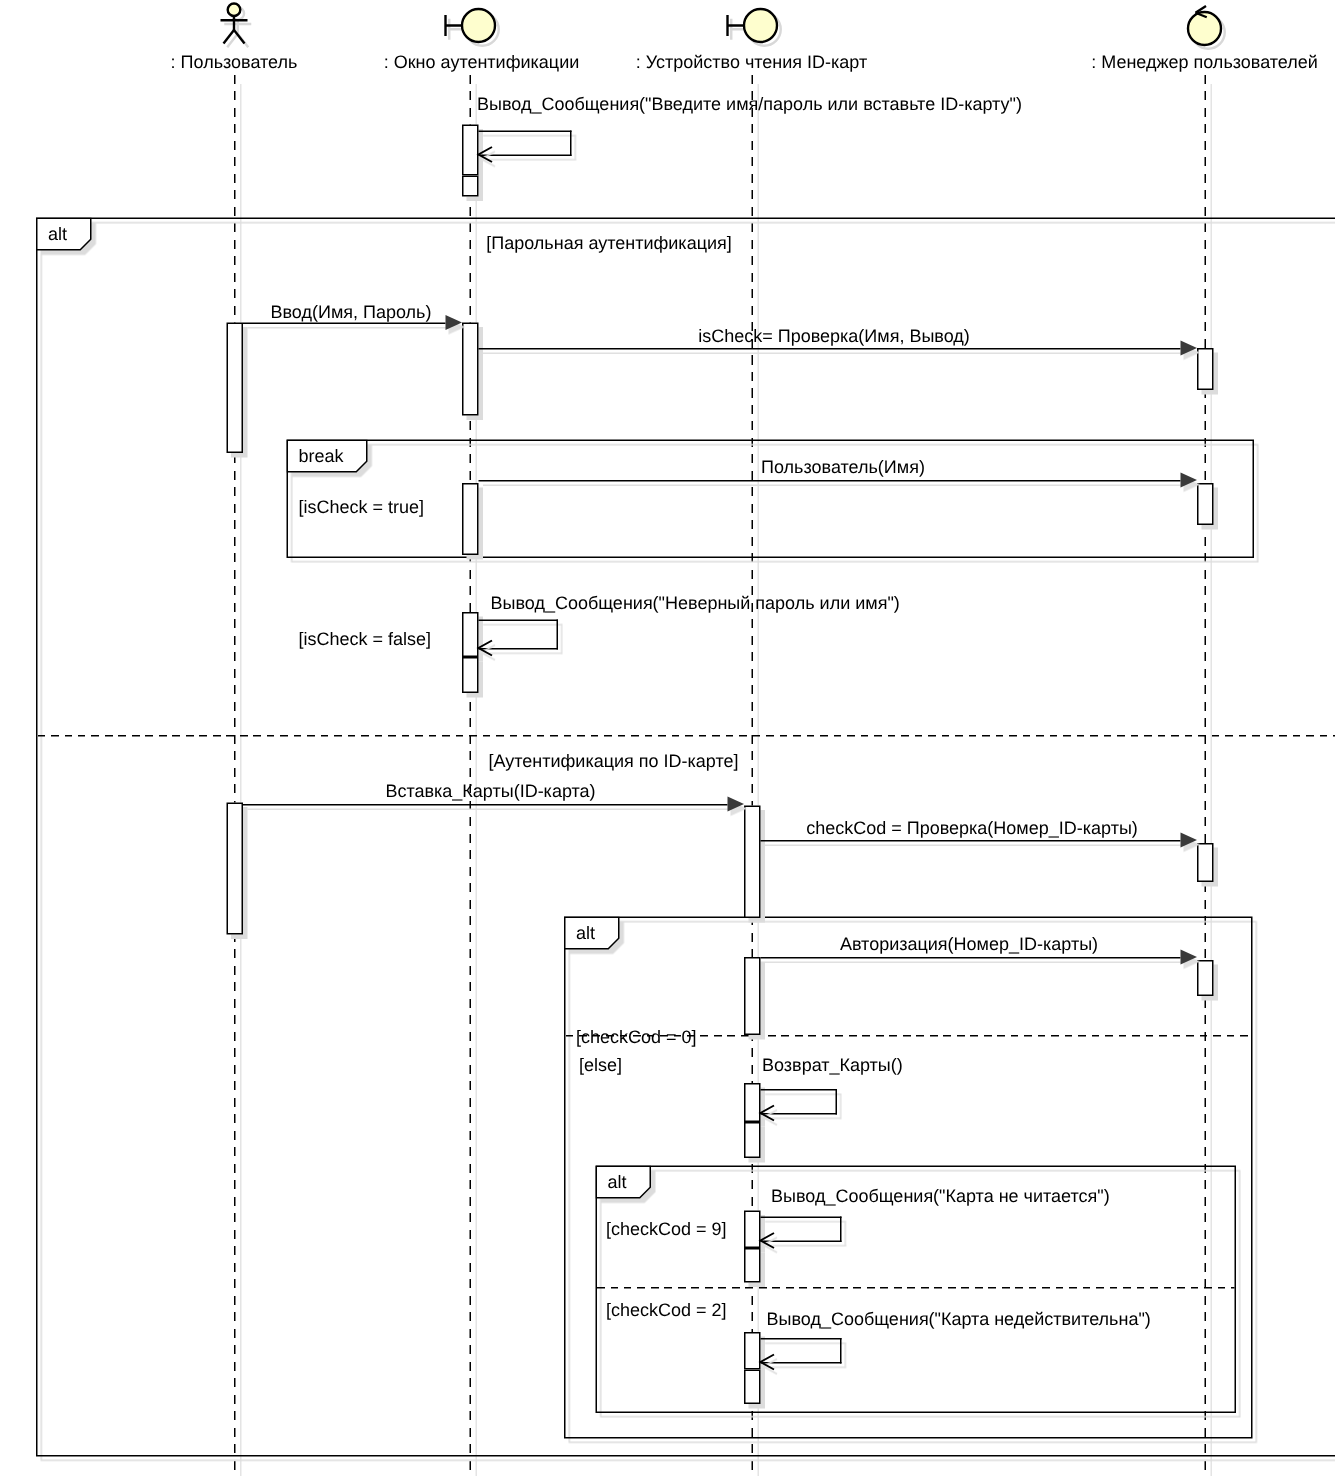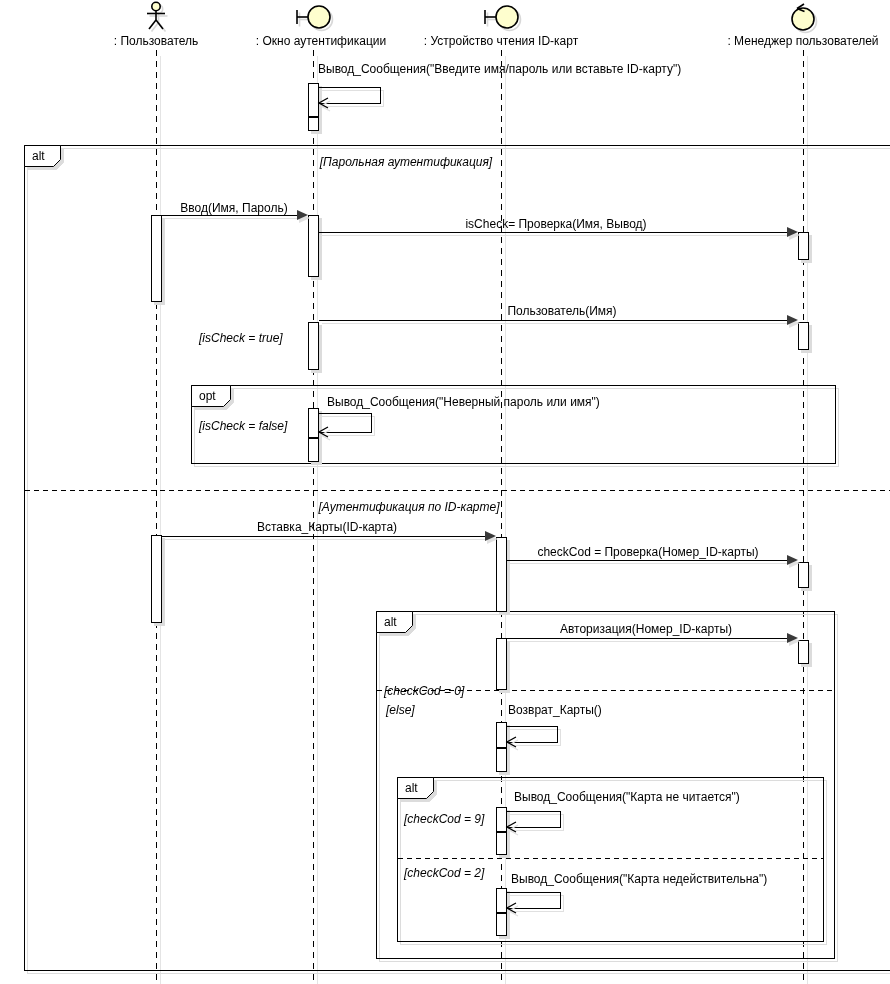--- a/index.html
+++ b/index.html
@@ -17,21 +17,21 @@
   
   .hicon{position:absolute;z-index:2;}
   .hlabel{position:absolute;white-space:nowrap;transform:translateX(-50%);z-index:2;}
   
   .frag{position:absolute;border:1px solid #000;z-index:2;
         filter:drop-shadow(3px 3px 0 #dcdcdc);}
   .tab{position:absolute;left:-1px;top:-1px;}
   .tab-label{position:absolute;left:7px;top:3px;white-space:nowrap;}
   .sep{position:absolute;height:1px;z-index:2;
        background:repeating-linear-gradient(90deg,#000 0 5px,transparent 5px 9px);}
-  .guard{position:absolute;white-space:nowrap;z-index:6;font-style:italic;}
+  .guard{position:absolute;white-space:nowrap;z-index:6;}
   .guard.center{transform:translateX(-50%);}
   
   .act{position:absolute;width:11px;background:#fff;border:1px solid #000;
        box-shadow:3px 3px 0 #dcdcdc;z-index:3;}
   
   .msg{position:absolute;height:1px;background:#000;box-shadow:3px 3px 0 #e0e0e0;z-index:4;}
   .arr{position:absolute;width:0;height:0;border-top:5px solid transparent;
        border-bottom:5px solid transparent;border-left:11px solid #3a3a3a;z-index:5;
        filter:drop-shadow(2px 3px 0 #e0e0e0);}
   .selfloop{position:absolute;border:1px solid #000;border-left:none;z-index:4;
@@ -117,28 +117,28 @@
     <svg class="tab" width="44" height="25">
       <polygon points="0.5,0.5 36.5,0.5 36.5,14.5 29.5,21.5 0.5,21.5" fill="#fff" stroke="#000"></polygon>
     </svg>
     <div class="tab-label">alt</div>
   </div>
   <div class="sep" style="left:9px;top:490px;width:872px"></div>
   <div class="guard center" style="left:390px;top:155px">[Парольная аутентификация]</div>
   <div class="guard center" style="left:393px;top:500px">[Аутентификация по ID-карте]</div>
 
 
+  <div class="frag" style="left:175px;top:293px;width:645px;height:79px">
+    <svg class="tab" width="62" height="25">
+      <polygon points="0.5,0.5 53.5,0.5 53.5,14.5 46.5,21.5 0.5,21.5" fill="#fff" stroke="#000"></polygon>
+    </svg>
+    <div class="tab-label">break</div>
+  </div>
   <div class="guard" style="left:183px;top:331px">[isCheck = true]</div>
 
-  <div class="frag" style="left:175px;top:385px;width:645px;height:79px">
-    <svg class="tab" width="48" height="25">
-      <polygon points="0.5,0.5 39.5,0.5 39.5,14.5 32.5,21.5 0.5,21.5" fill="#fff" stroke="#000"></polygon>
-    </svg>
-    <div class="tab-label">opt</div>
-  </div>
   <div class="guard" style="left:183px;top:419px">[isCheck = false]</div>
 
   <div class="frag" style="left:360px;top:611px;width:459px;height:348px">
     <svg class="tab" width="44" height="25">
       <polygon points="0.5,0.5 36.5,0.5 36.5,14.5 29.5,21.5 0.5,21.5" fill="#fff" stroke="#000"></polygon>
     </svg>
     <div class="tab-label">alt</div>
   </div>
   <div class="sep" style="left:361px;top:690px;width:457px"></div>
   <div class="guard" style="left:368px;top:684px">[checkCod = 0]</div>

